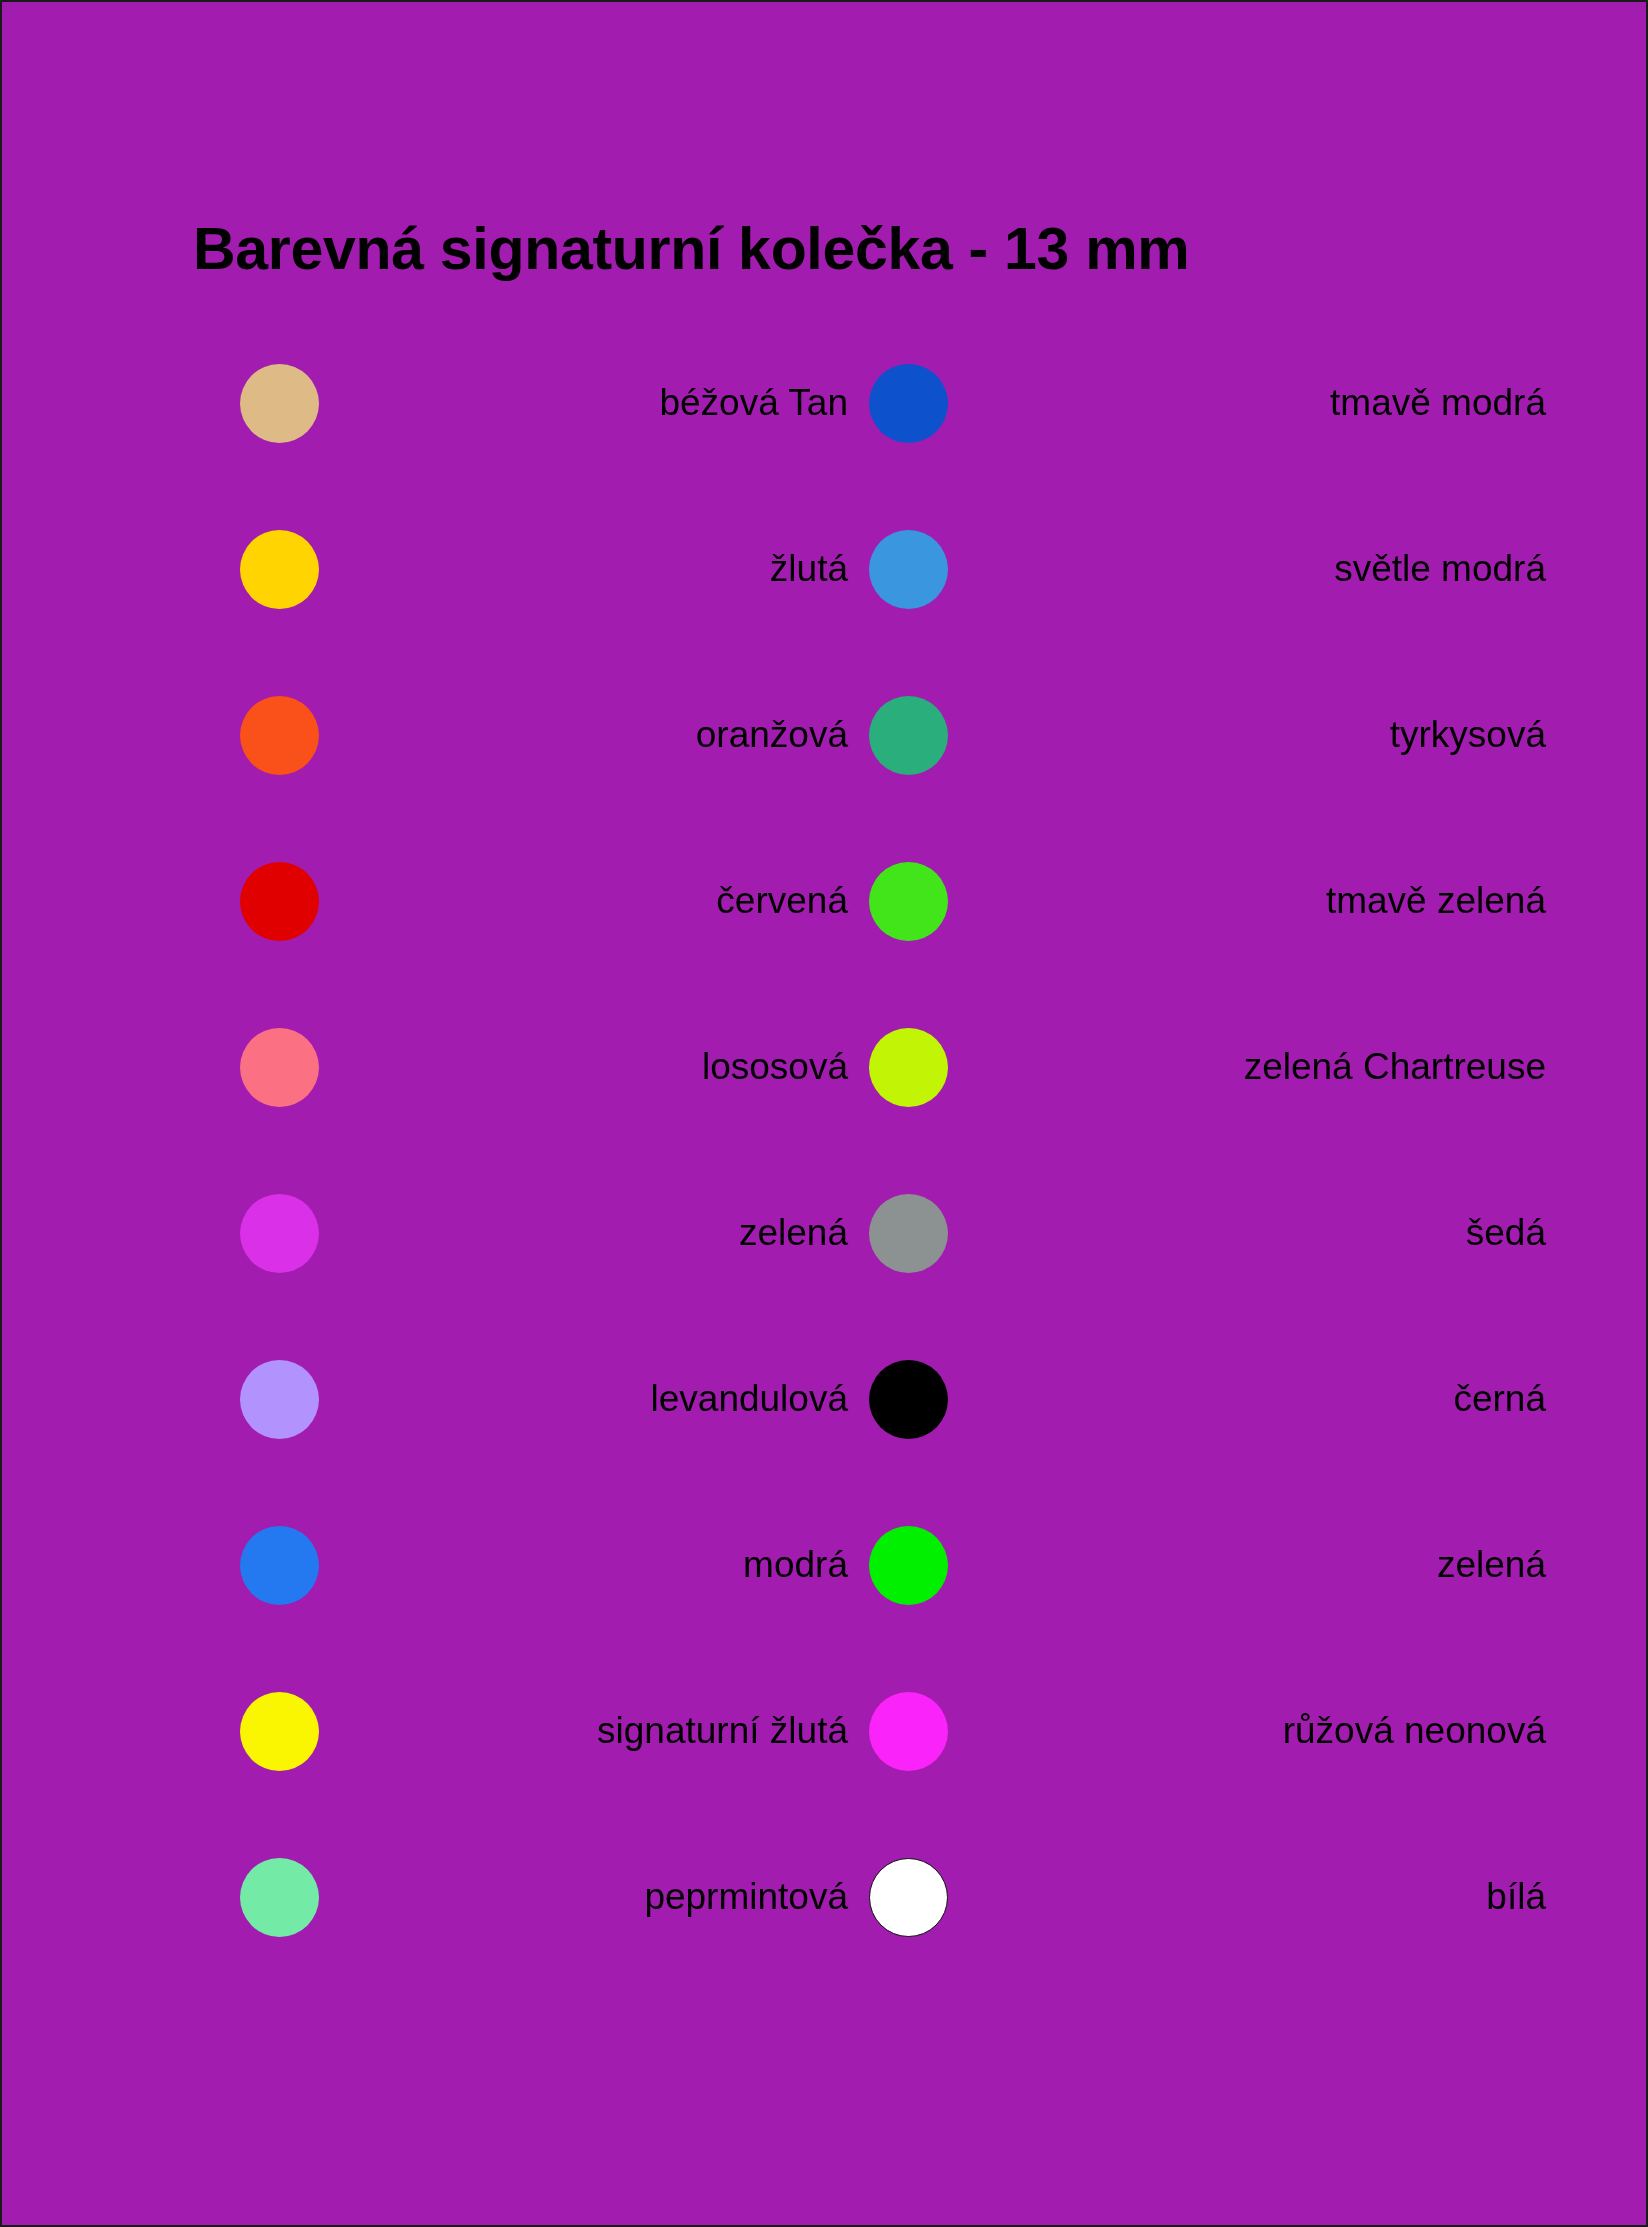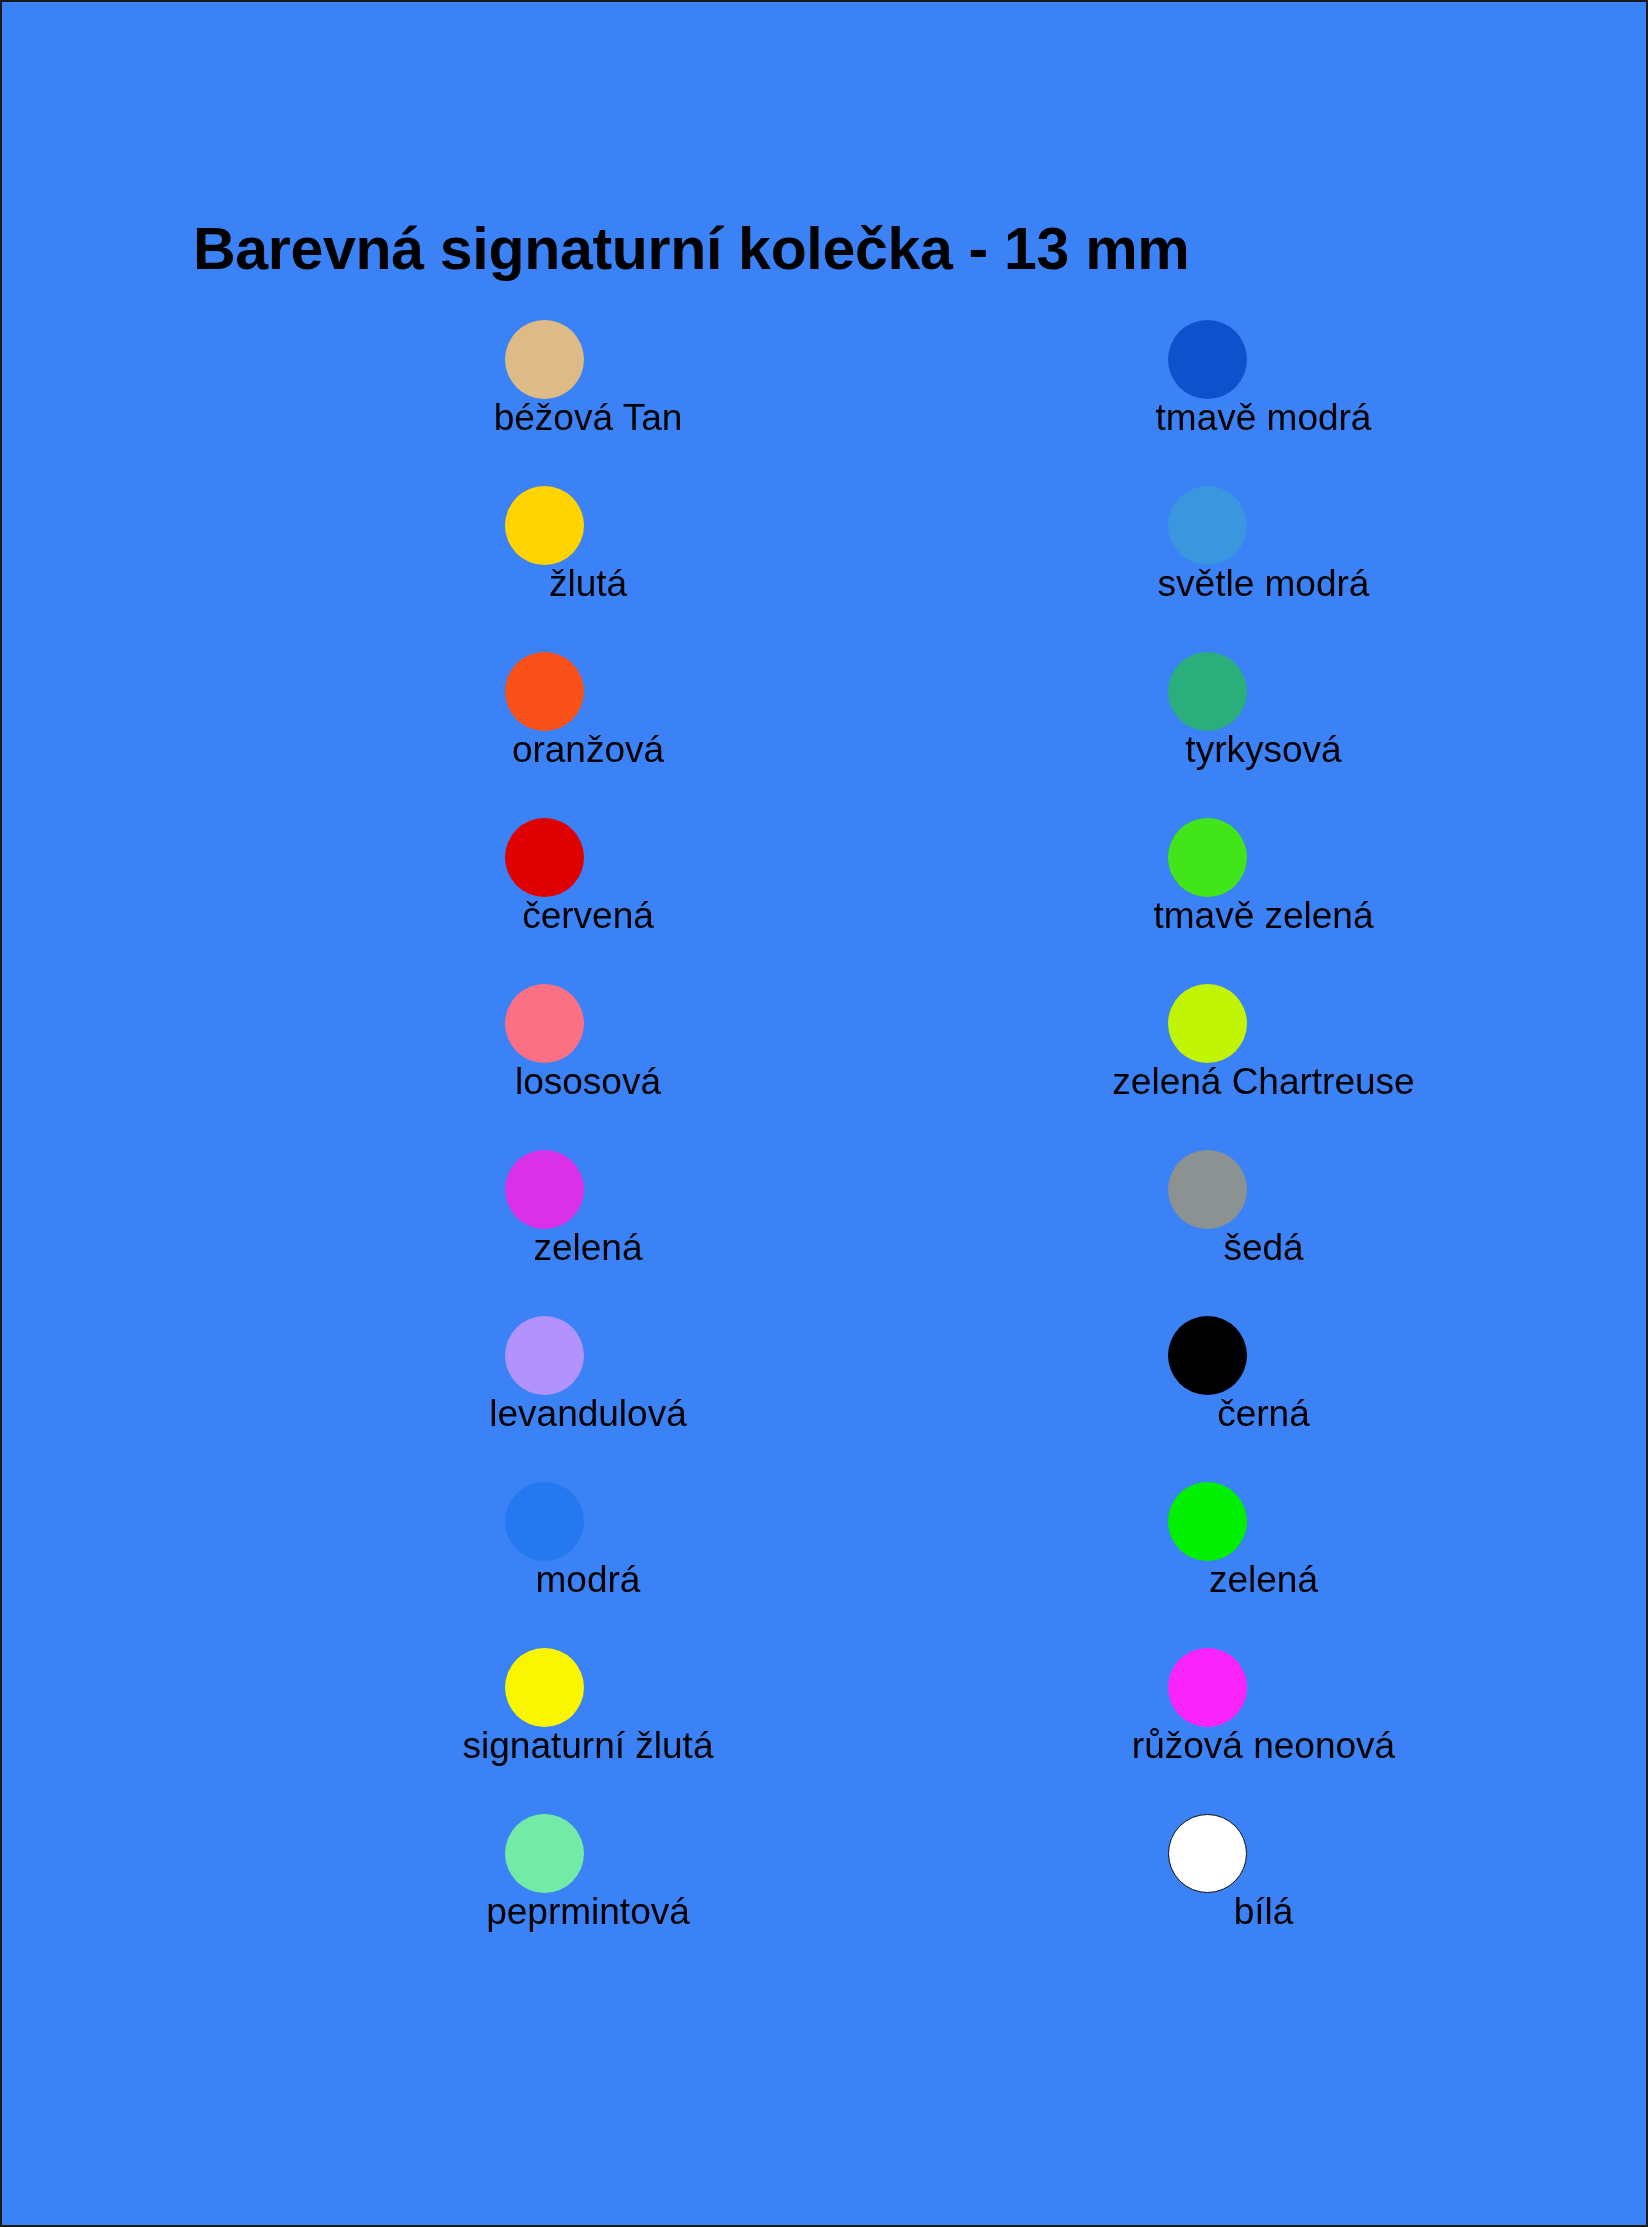--- a/index.html
+++ b/index.html
@@ -48,23 +48,24 @@
   .column-left {
     width: 608px;
     margin-left: 238px;
   }
   .column-right {
     width: 677px;
     margin-left: 21px;
   }
   .swatch-row {
     display: flex;
-    flex-direction: column;
+    flex-direction: row;
     align-items: center;
     height: 166px;
+    justify-content: space-between;
   }
   .swatch-dot {
     flex: 0 0 auto;
     width: 79px;
     height: 79px;
     border-radius: 50%;
     box-sizing: border-box;
   }
   .swatch-dot.outlined {
     border: 1.4px solid #111111;
@@ -76,21 +77,21 @@
     color: #000000;
     white-space: nowrap;
   }
   .column-right .swatch-label {
     margin-left: 112px;
   }
 </style>
 </head>
 <body>
 
-<div class="page" style="background: #3b82f6; border-color: rgb(26, 26, 26);">
+<div class="page" style="background: #a21caf; border-color: rgb(26, 26, 26);">
 
   <h1 class="page-title">Barevná signaturní kolečka - 13 mm</h1>
 
   <div class="columns">
 
     <div class="column column-left">
         <div class="swatch-row">
           <div class="swatch-dot" style="background: rgb(221, 186, 134);"></div>
           <div class="swatch-label">béžová Tan</div>
         </div>

